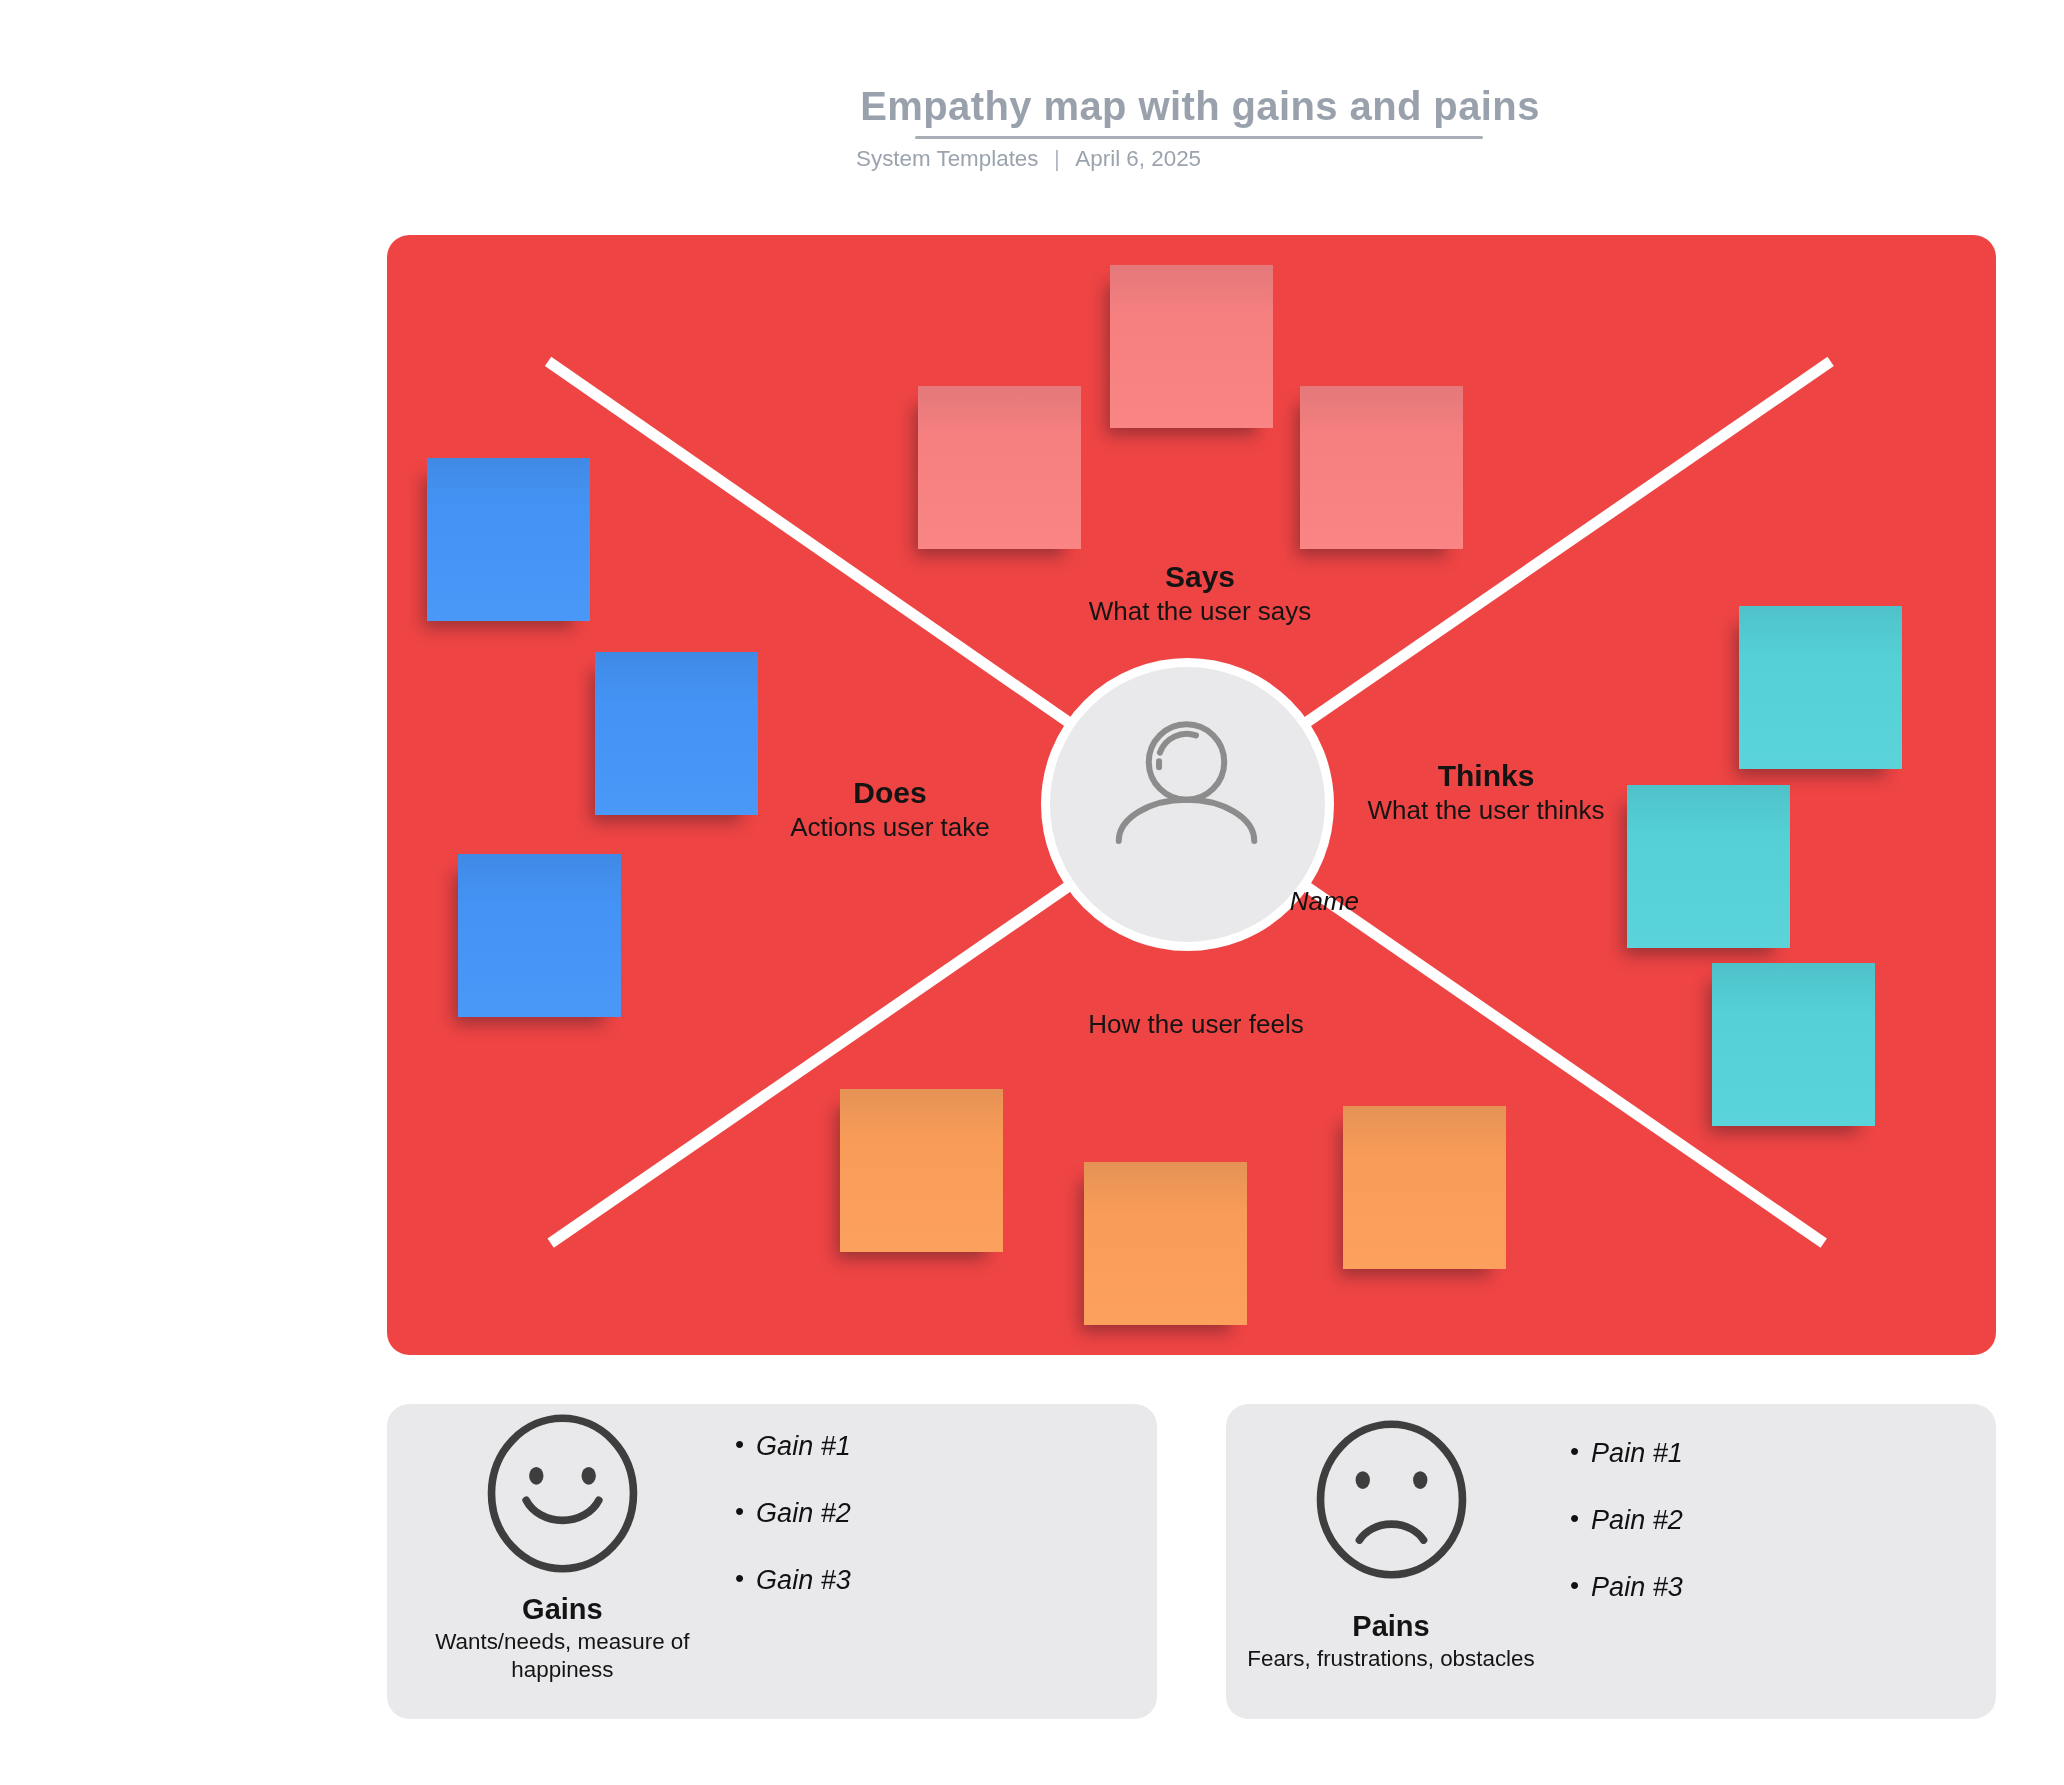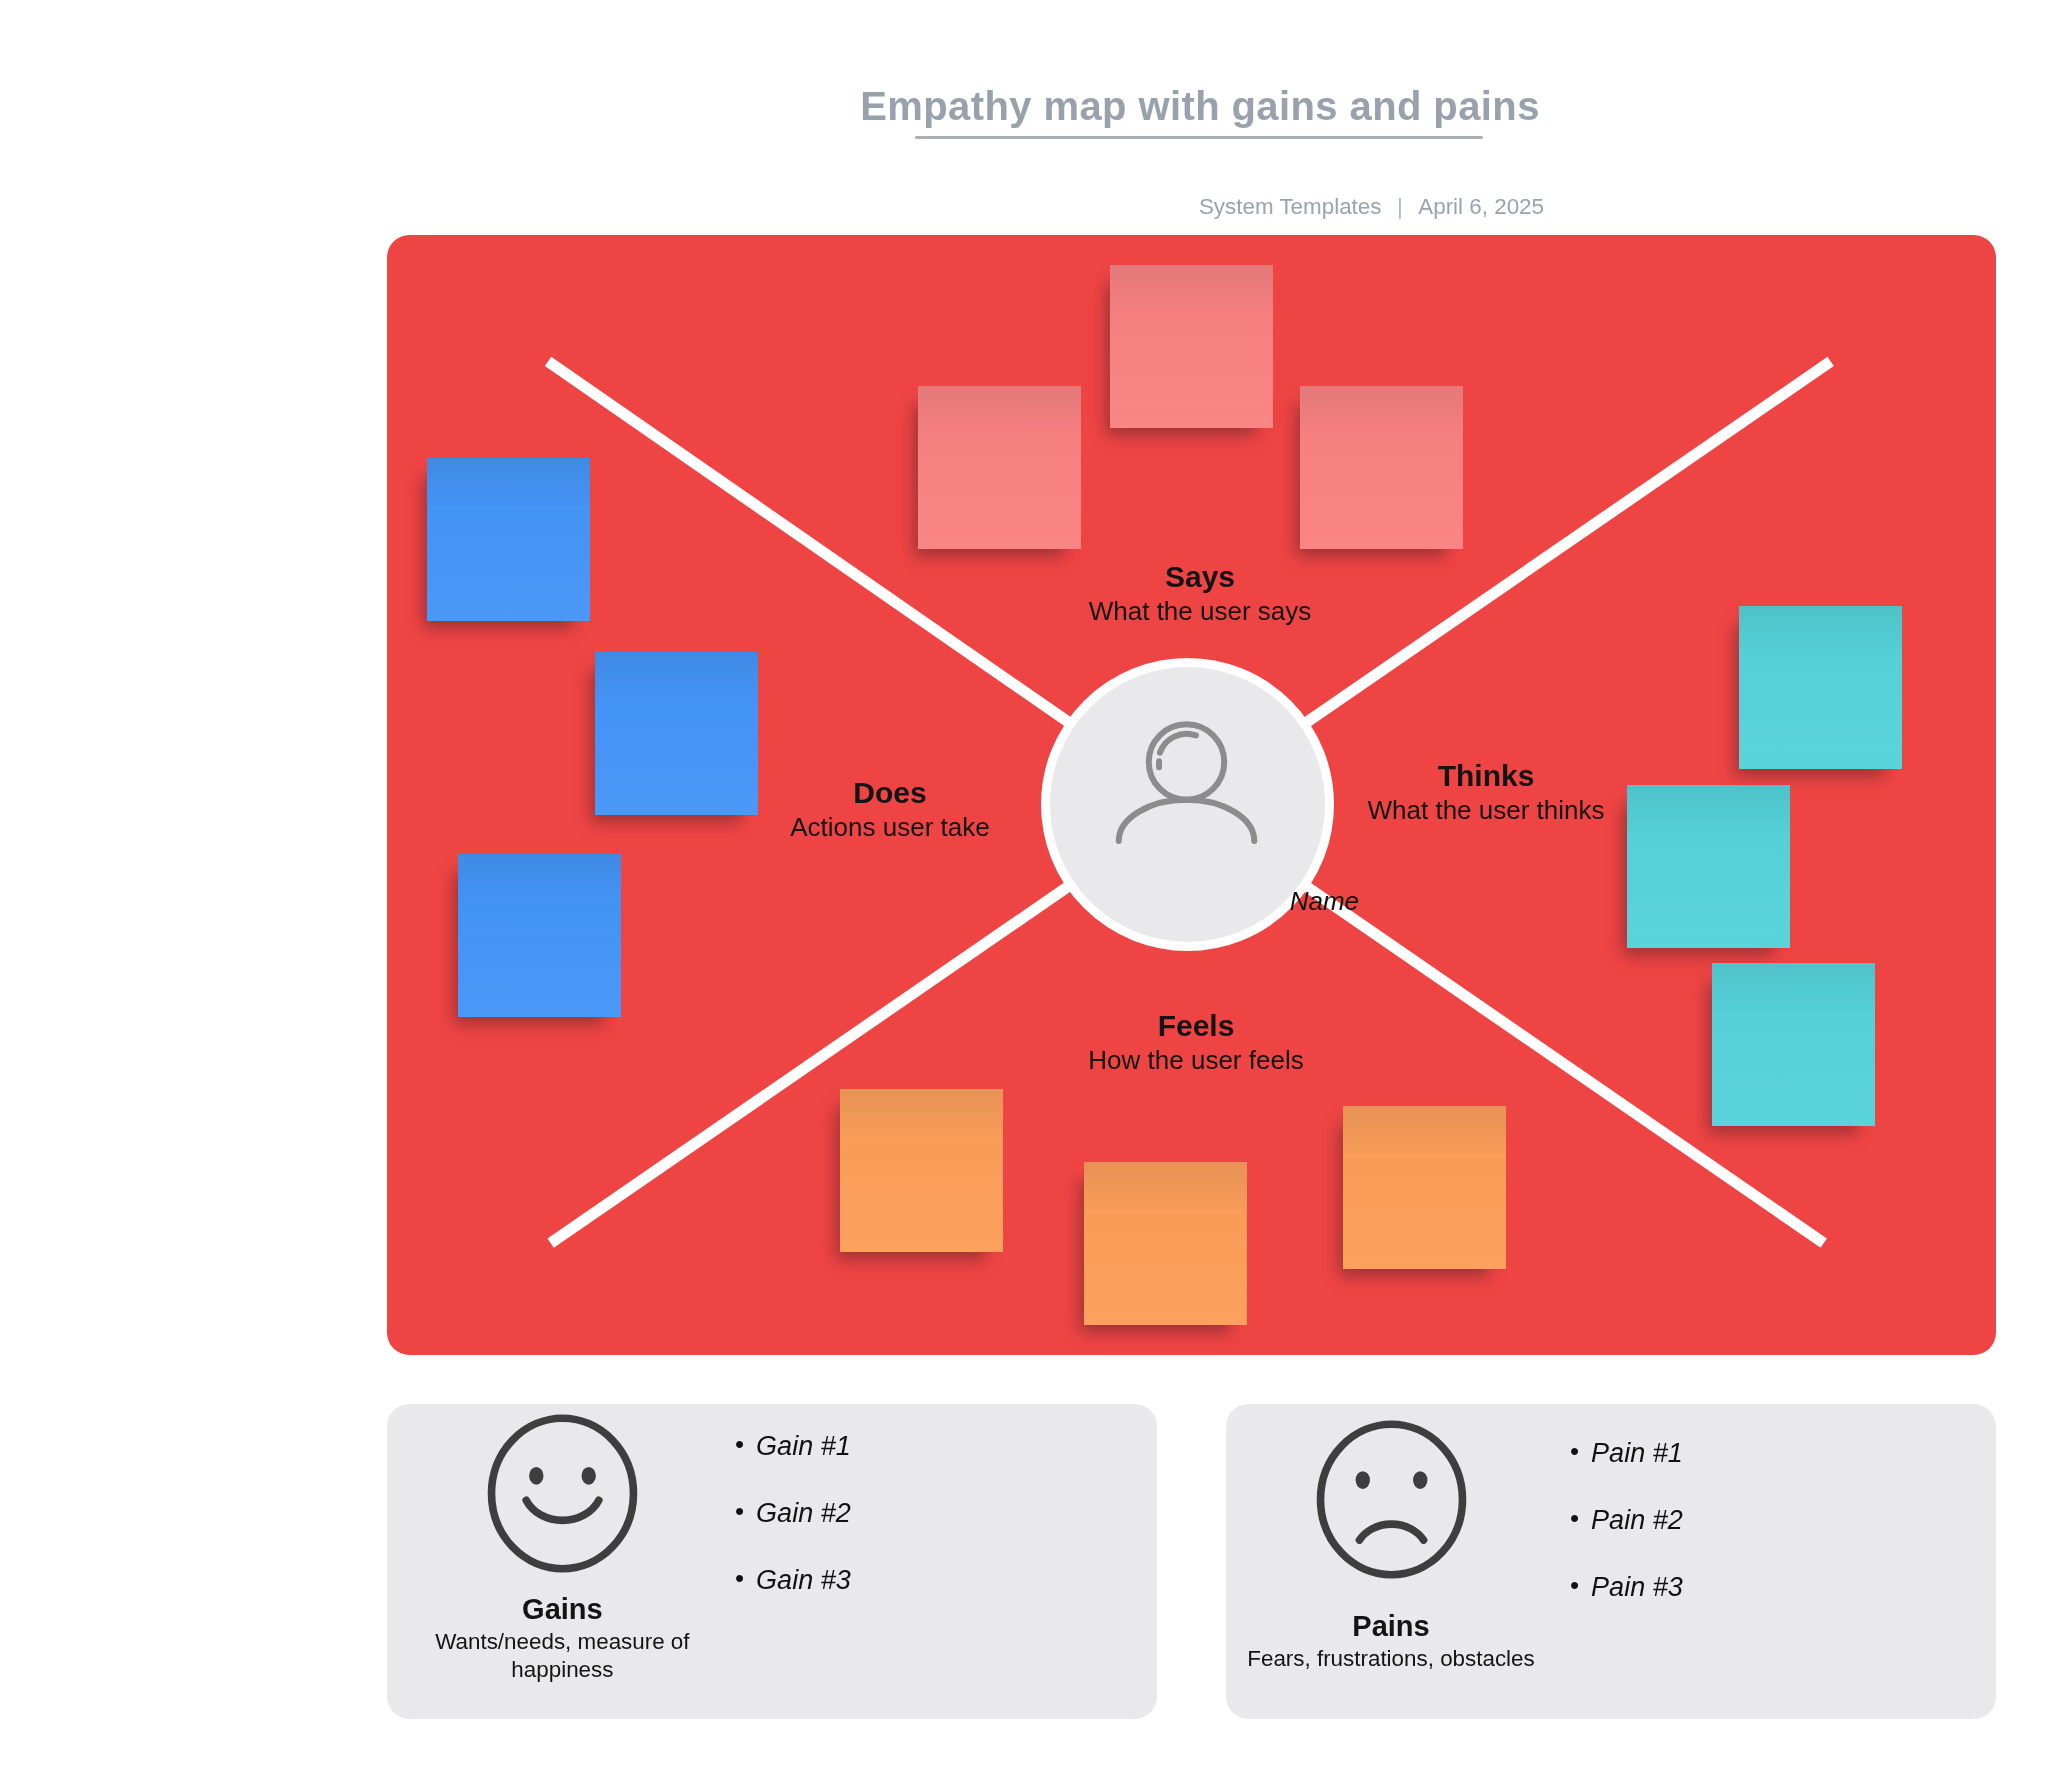--- a/index.html
+++ b/index.html
@@ -14,21 +14,21 @@
     position:absolute; left:856px; top:84px; width:688px;
     text-align:center; font-size:40px; font-weight:bold; color:#99a1ac;
     letter-spacing:0.4px;
   }
   .hdr-underline {
     position:absolute; left:915px; top:136px; width:568px; height:3.4px;
     background:#a9aeb6; border-radius:1.7px;
   }
   .hdr-sub {
     position:absolute; left:856px; top:146px; width:688px;
-    text-align:right; font-size:22.4px; color:#9aa3ae;margin-top:48px;
+    text-align:left; font-size:22.4px; color:#9aa3ae;
   }
   .hdr-sub .sep { padding:0 15.5px; color:#b3b9c1; font-weight:300; }
 
   
   .board {
     position:absolute; left:387px; top:235px; width:1609px; height:1120px;
     background:#ef4444; border-radius:22.4px;
   }
   .x-lines { position:absolute; left:0; top:0; z-index:1; }
 
@@ -128,21 +128,20 @@
   </div>
   <div class="quad-label q-does">
     <div class="q-title">Does</div>
     <div class="q-sub">Actions user take</div>
   </div>
   <div class="quad-label q-thinks">
     <div class="q-title">Thinks</div>
     <div class="q-sub">What the user thinks</div>
   </div>
   <div class="quad-label q-feels">
-    <div class="q-title">Feels</div>
     <div class="q-sub">How the user feels</div>
   </div>
 
   <div class="persona-circle"></div>
   <svg class="persona-icon" width="163" height="129" viewBox="0 0 190 150">
     <g fill="none" stroke="#8c8c8c" stroke-width="7" stroke-linecap="round">
       <circle cx="95" cy="50" r="44"></circle>
       <path d="M64,39 A33,33 0 0 1 106,19"></path>
       <path d="M63,49 L63,56"></path>
       <path d="M16,142 A79,48 0 0 1 174,142"></path>

